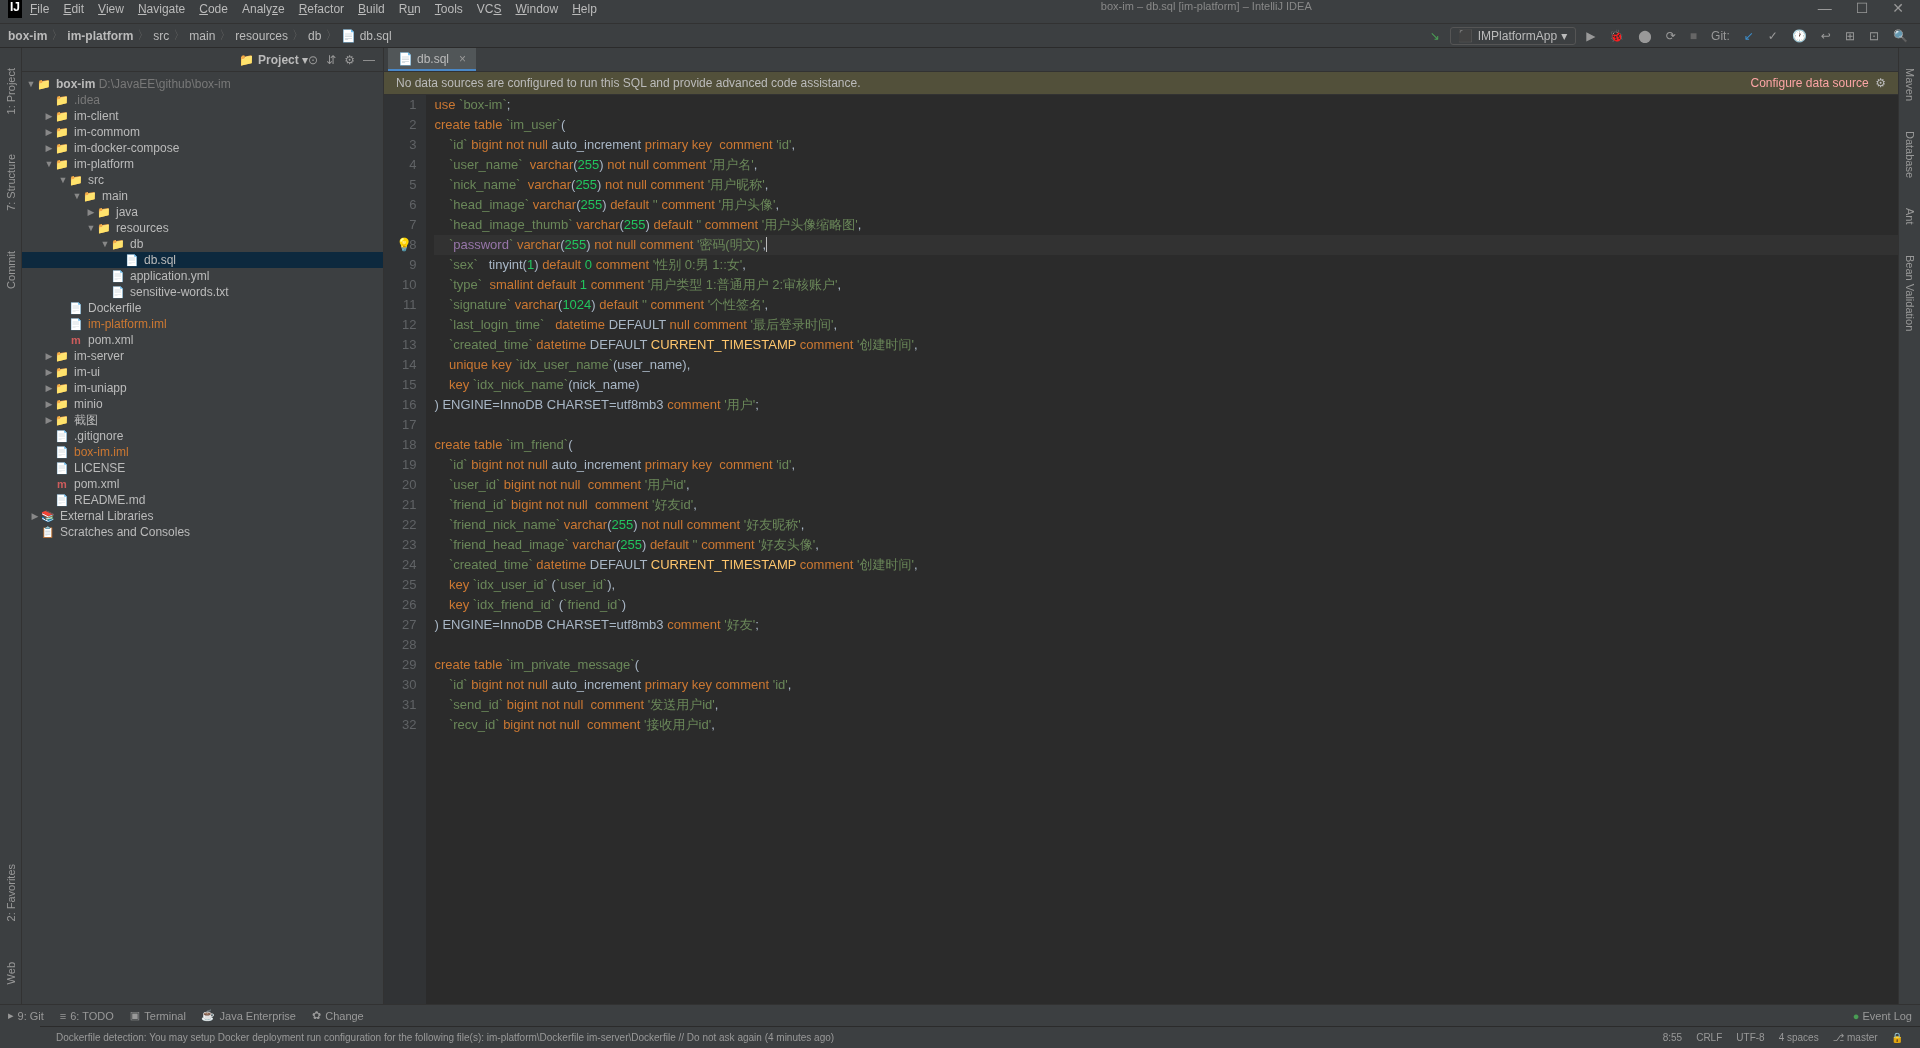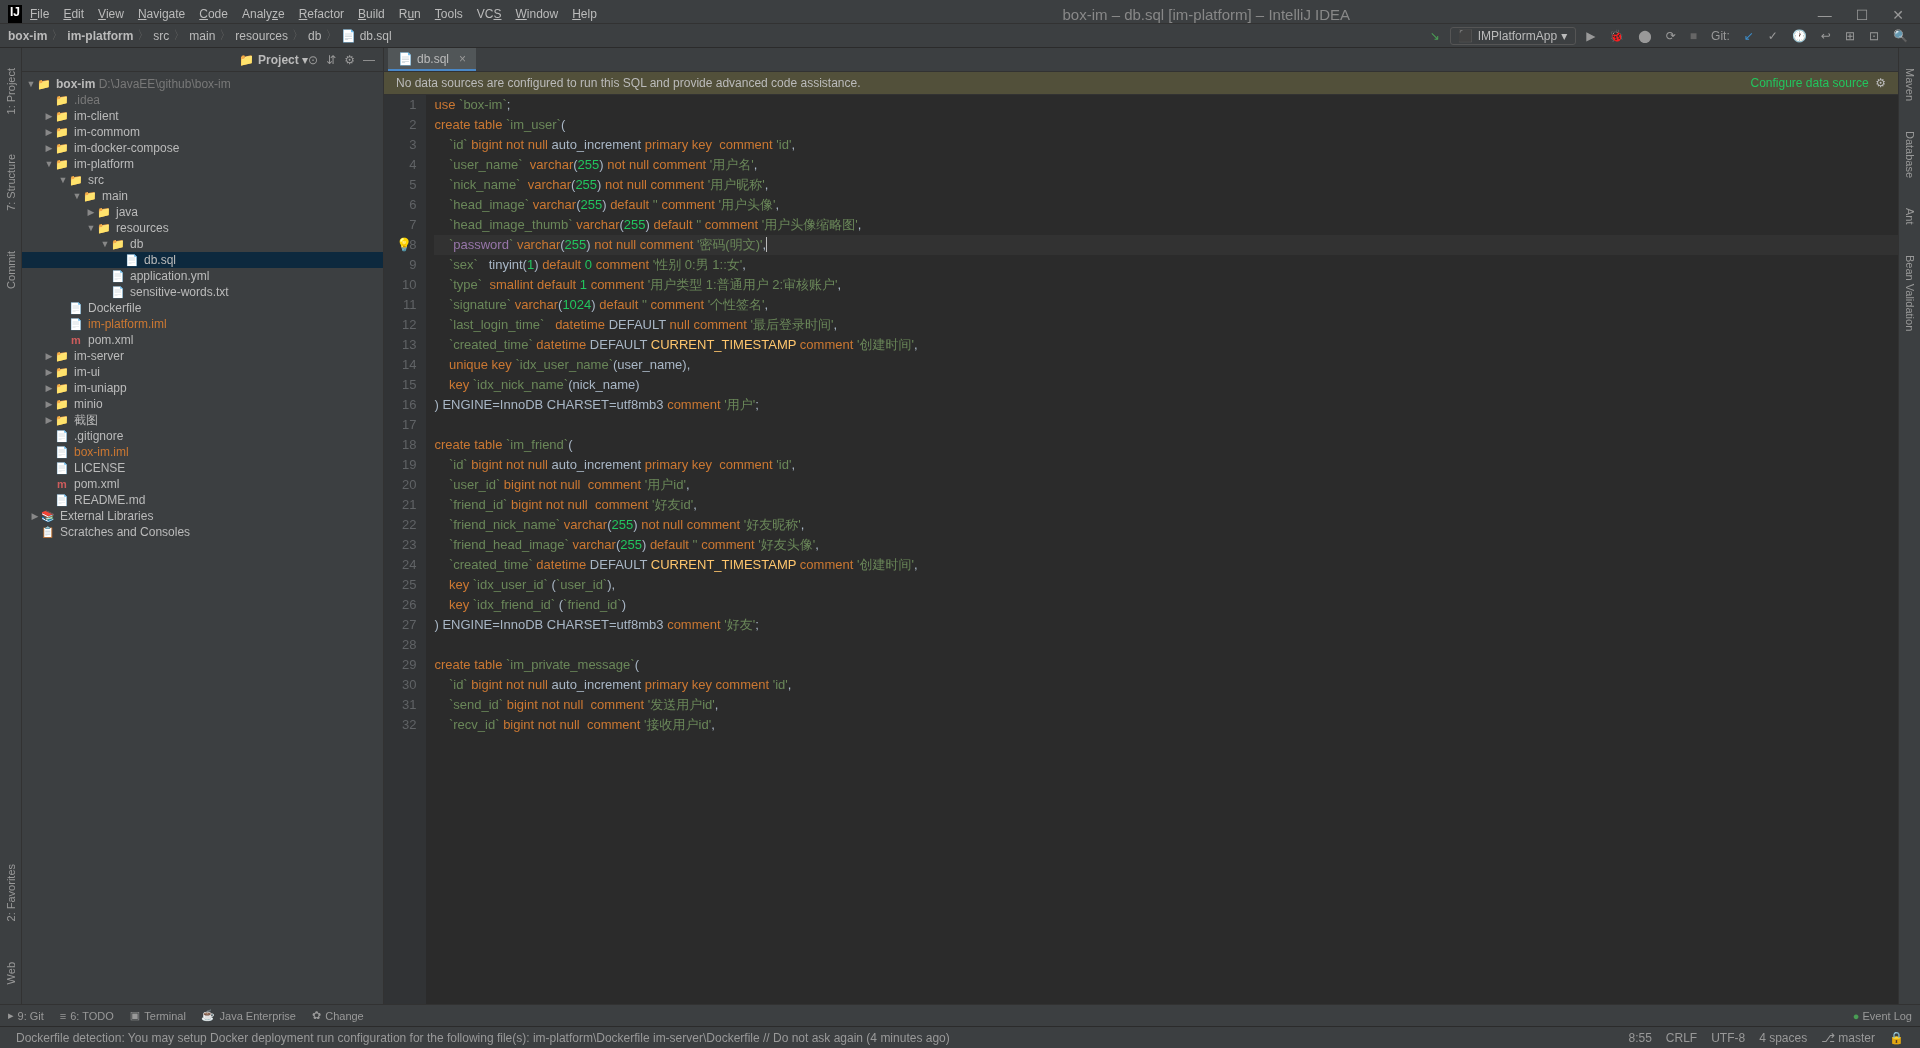--- a/index.html
+++ b/index.html
@@ -1,21 +1,21 @@
 <!DOCTYPE html>
 <html><head>
 <meta charset="utf-8">
 <style>
 * { margin: 0; padding: 0; box-sizing: border-box; font-family: "Segoe UI", sans-serif; }
 body { background: #3c3f41; color: #bbb; font-size: 12px; overflow: hidden; height: 100vh; display: flex; flex-direction: column; }
-.titlebar { height: 24px; background: #3c3f41; display: flex; align-items: flex-end; padding: 0 8px; justify-content: space-between; border-bottom: 1px solid #323232; }
+.titlebar { height: 24px; background: #3c3f41; display: flex; align-items: flex-start; padding: 0 8px; justify-content: space-between; border-bottom: 1px solid #323232; }
 .menubar { display: flex; gap: 2px; }
 .menubar span { padding: 2px 6px; cursor: pointer; }
 .menubar span u { text-decoration: underline; }
-.title-center { color: #888; font-size: 15px; }
+.title-center { color: #888; font-size: 11px; }
 .win-controls { display: flex; gap: 8px; font-size: 14px; color: #999; }
 .win-controls span { cursor: pointer; padding: 0 8px; }
 .navbar { height: 24px; background: #3c3f41; display: flex; align-items: center; padding: 0 8px; justify-content: space-between; border-bottom: 1px solid #2b2b2b; }
 .breadcrumb { display: flex; align-items: center; gap: 4px; font-size: 12px; }
 .breadcrumb .sep { color: #666; }
 .nav-right { display: flex; align-items: center; gap: 6px; }
 .nav-right .btn { cursor: pointer; padding: 2px 4px; color: #999; }
 .run-config { background: #3c3f41; border: 1px solid #555; padding: 1px 8px; border-radius: 3px; display: flex; gap: 4px; align-items: center; }
 .main-area { flex: 1; display: flex; overflow: hidden; }
 .left-gutter { width: 22px; background: #3c3f41; border-right: 1px solid #323232; display: flex; flex-direction: column; align-items: center; padding-top: 20px; gap: 40px; }
@@ -30,37 +30,37 @@
 .tree-row { display: flex; align-items: center; height: 16px; padding: 0 4px; cursor: pointer; white-space: nowrap; }
 .tree-row.selected { background: #0d293e; }
 .tree-row .arrow { width: 10px; text-align: center; color: #888; font-size: 9px; }
 .tree-row .icon { width: 16px; margin-right: 4px; text-align: center; font-size: 11px; }
 .tree-row .label { font-size: 12px; }
 .dim { color: #787878; }
 .editor-area { flex: 1; display: flex; flex-direction: column; background: #2b2b2b; }
 .editor-tabs { height: 24px; background: #3c3f41; display: flex; padding-left: 4px; border-bottom: 1px solid #323232; }
 .editor-tab { display: flex; align-items: center; padding: 0 10px; background: #515658; border-bottom: 2px solid #4a88c7; font-size: 12px; gap: 4px; }
 .warning-bar { background: #52503a; color: #bbb; padding: 4px 12px; display: flex; justify-content: space-between; font-size: 12px; border-bottom: 1px solid #323232; }
-.warning-bar a { color: #22c55e; cursor: pointer; }
+.warning-bar a { color: #fca5a5; cursor: pointer; }
 .code-area { flex: 1; display: flex; overflow: auto; font-family: "Consolas", monospace; font-size: 13px; line-height: 20px; }
 .gutter-col { background: #313335; color: #606366; text-align: right; padding: 0 10px 0 18px; user-select: none; }
 .code-col { flex: 1; padding-left: 8px; color: #a9b7c6; white-space: pre; position: relative; }
 .kw { color: #cc7832; }
 .str { color: #6a8759; }
 .num { color: #22c55e; }
 .fn { color: #ffc66d; }
 .ident { color: #9876aa; }
 .code-line { height: 20px; }
 .code-line.cursor-line { background: #323232; }
 .breadcrumb-bar { height: 20px; background: #3c3f41; display: flex; align-items: center; padding: 0 8px; font-size: 11px; color: #999; border-top: 1px solid #323232; }
 .bottom-gutter { display: flex; flex-direction: column;}
 .bottom-tools { height: 22px; background: #3c3f41; display: flex; align-items: center; padding: 0 8px; border-top: 1px solid #323232; justify-content: space-between; }
 .bottom-tools .left { display: flex; gap: 16px; }
 .bottom-tools .item { display: flex; align-items: center; gap: 4px; cursor: pointer; font-size: 11px; color: #999; }
-.statusbar { height: 22px; background: #3c3f41; display: flex; align-items: center; padding: 0 16px; border-top: 1px solid #2b2b2b; justify-content: space-between; font-size: 12px; color: #999; }
+.statusbar { height: 22px; background: #3c3f41; display: flex; align-items: center; padding: 0 16px; border-top: 1px solid #2b2b2b; justify-content: space-between; font-size: 10px; color: #999; margin-left: 40px; }
 .statusbar .right { display: flex; gap: 14px; align-items: center; }
 .orange-file { color: #cc7832; }
 .run-green { color: #499c54; }
 .bulb { color: #ffc66d; position: absolute; left: -30px; }
 </style>
 </head>
 <body>
 
 <div class="titlebar">
   <div class="menubar">

